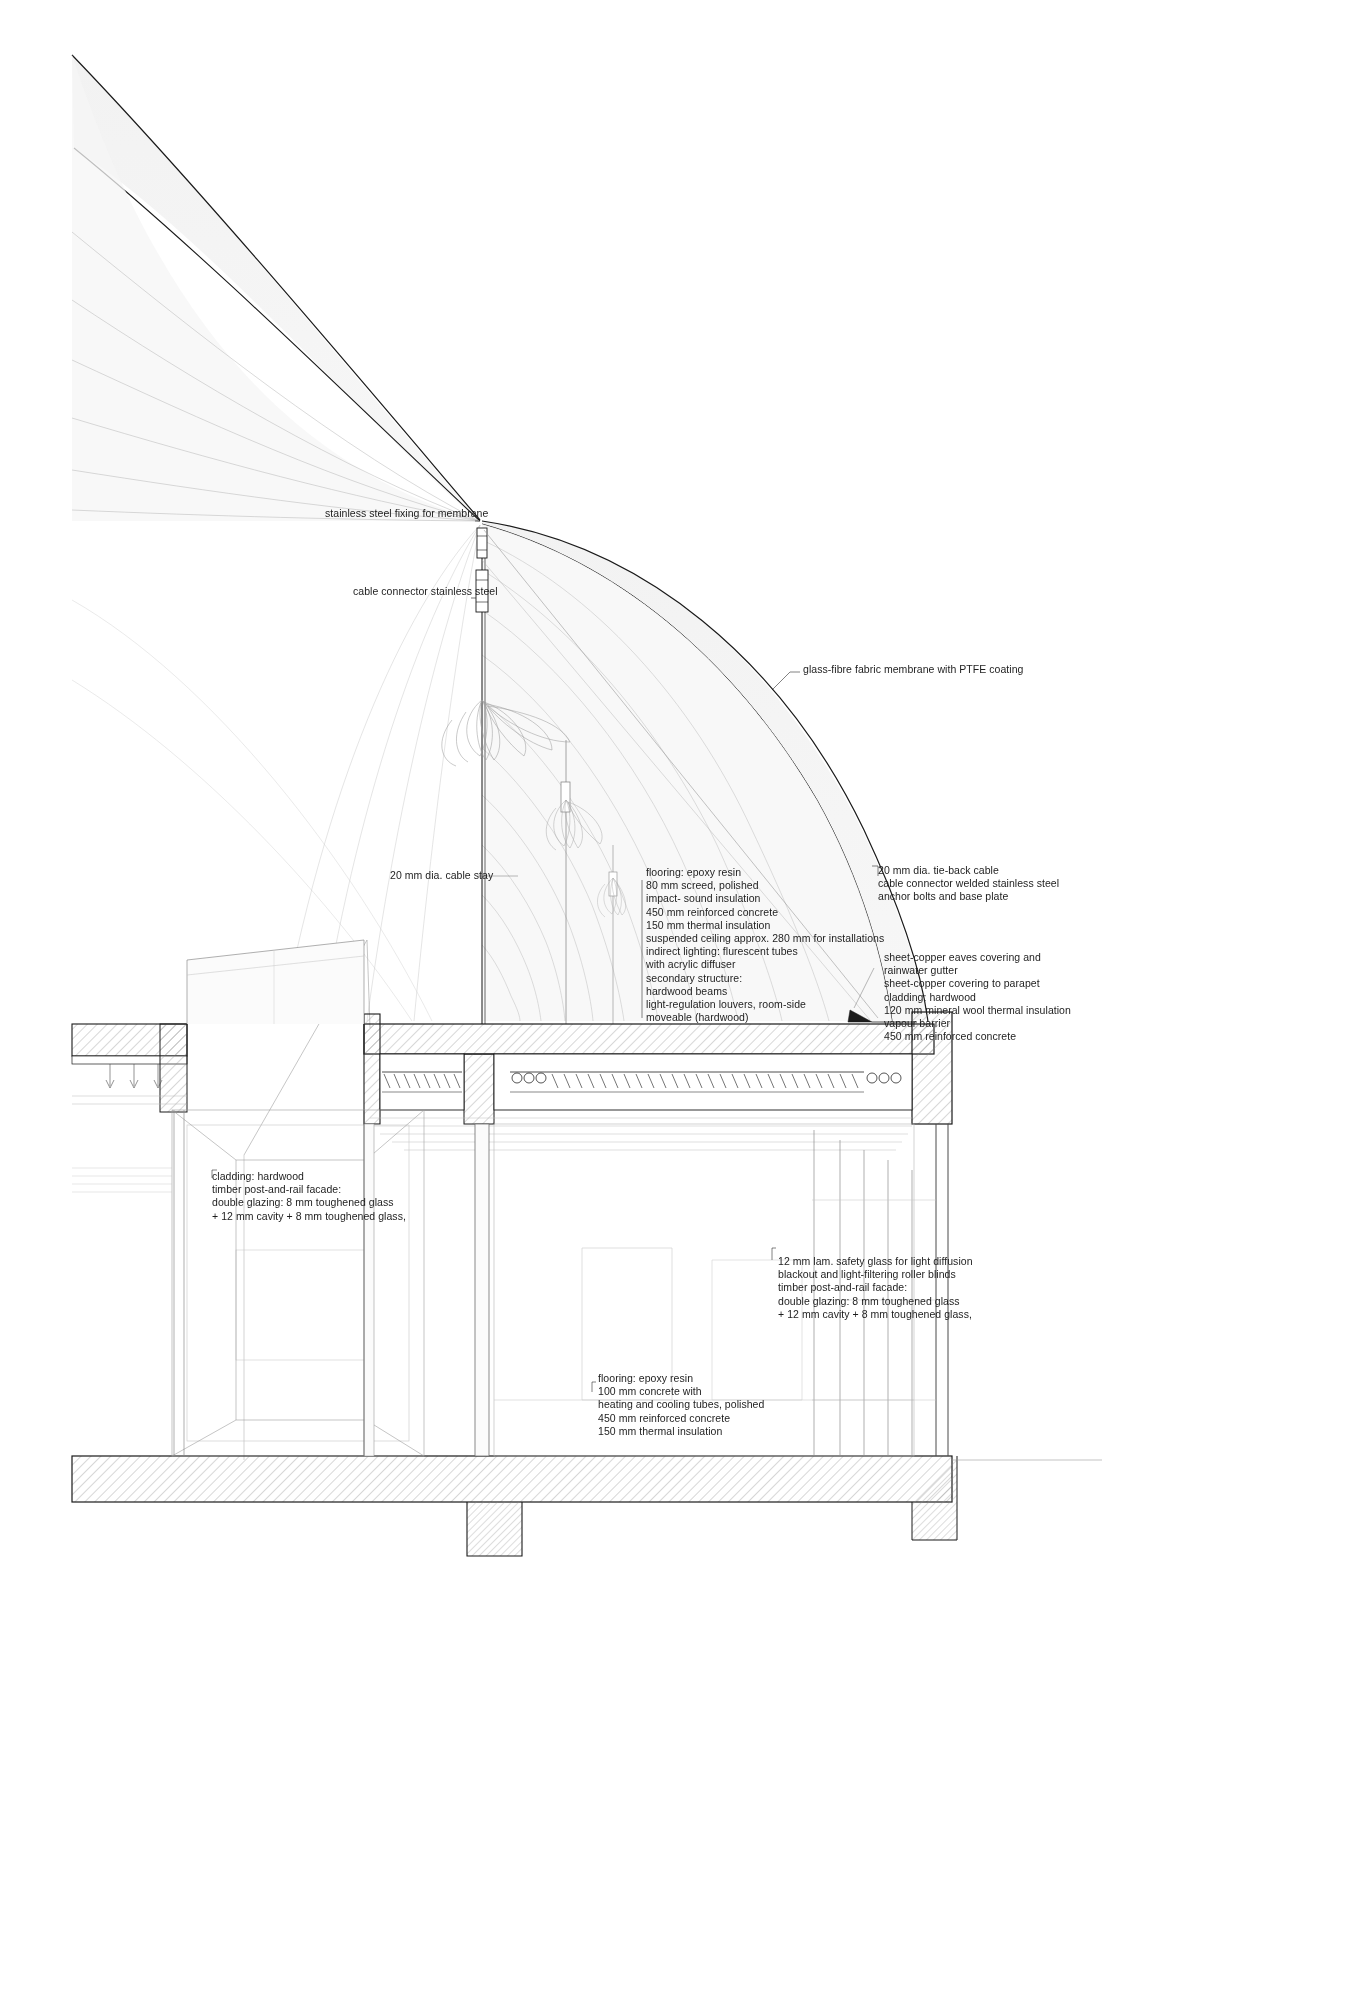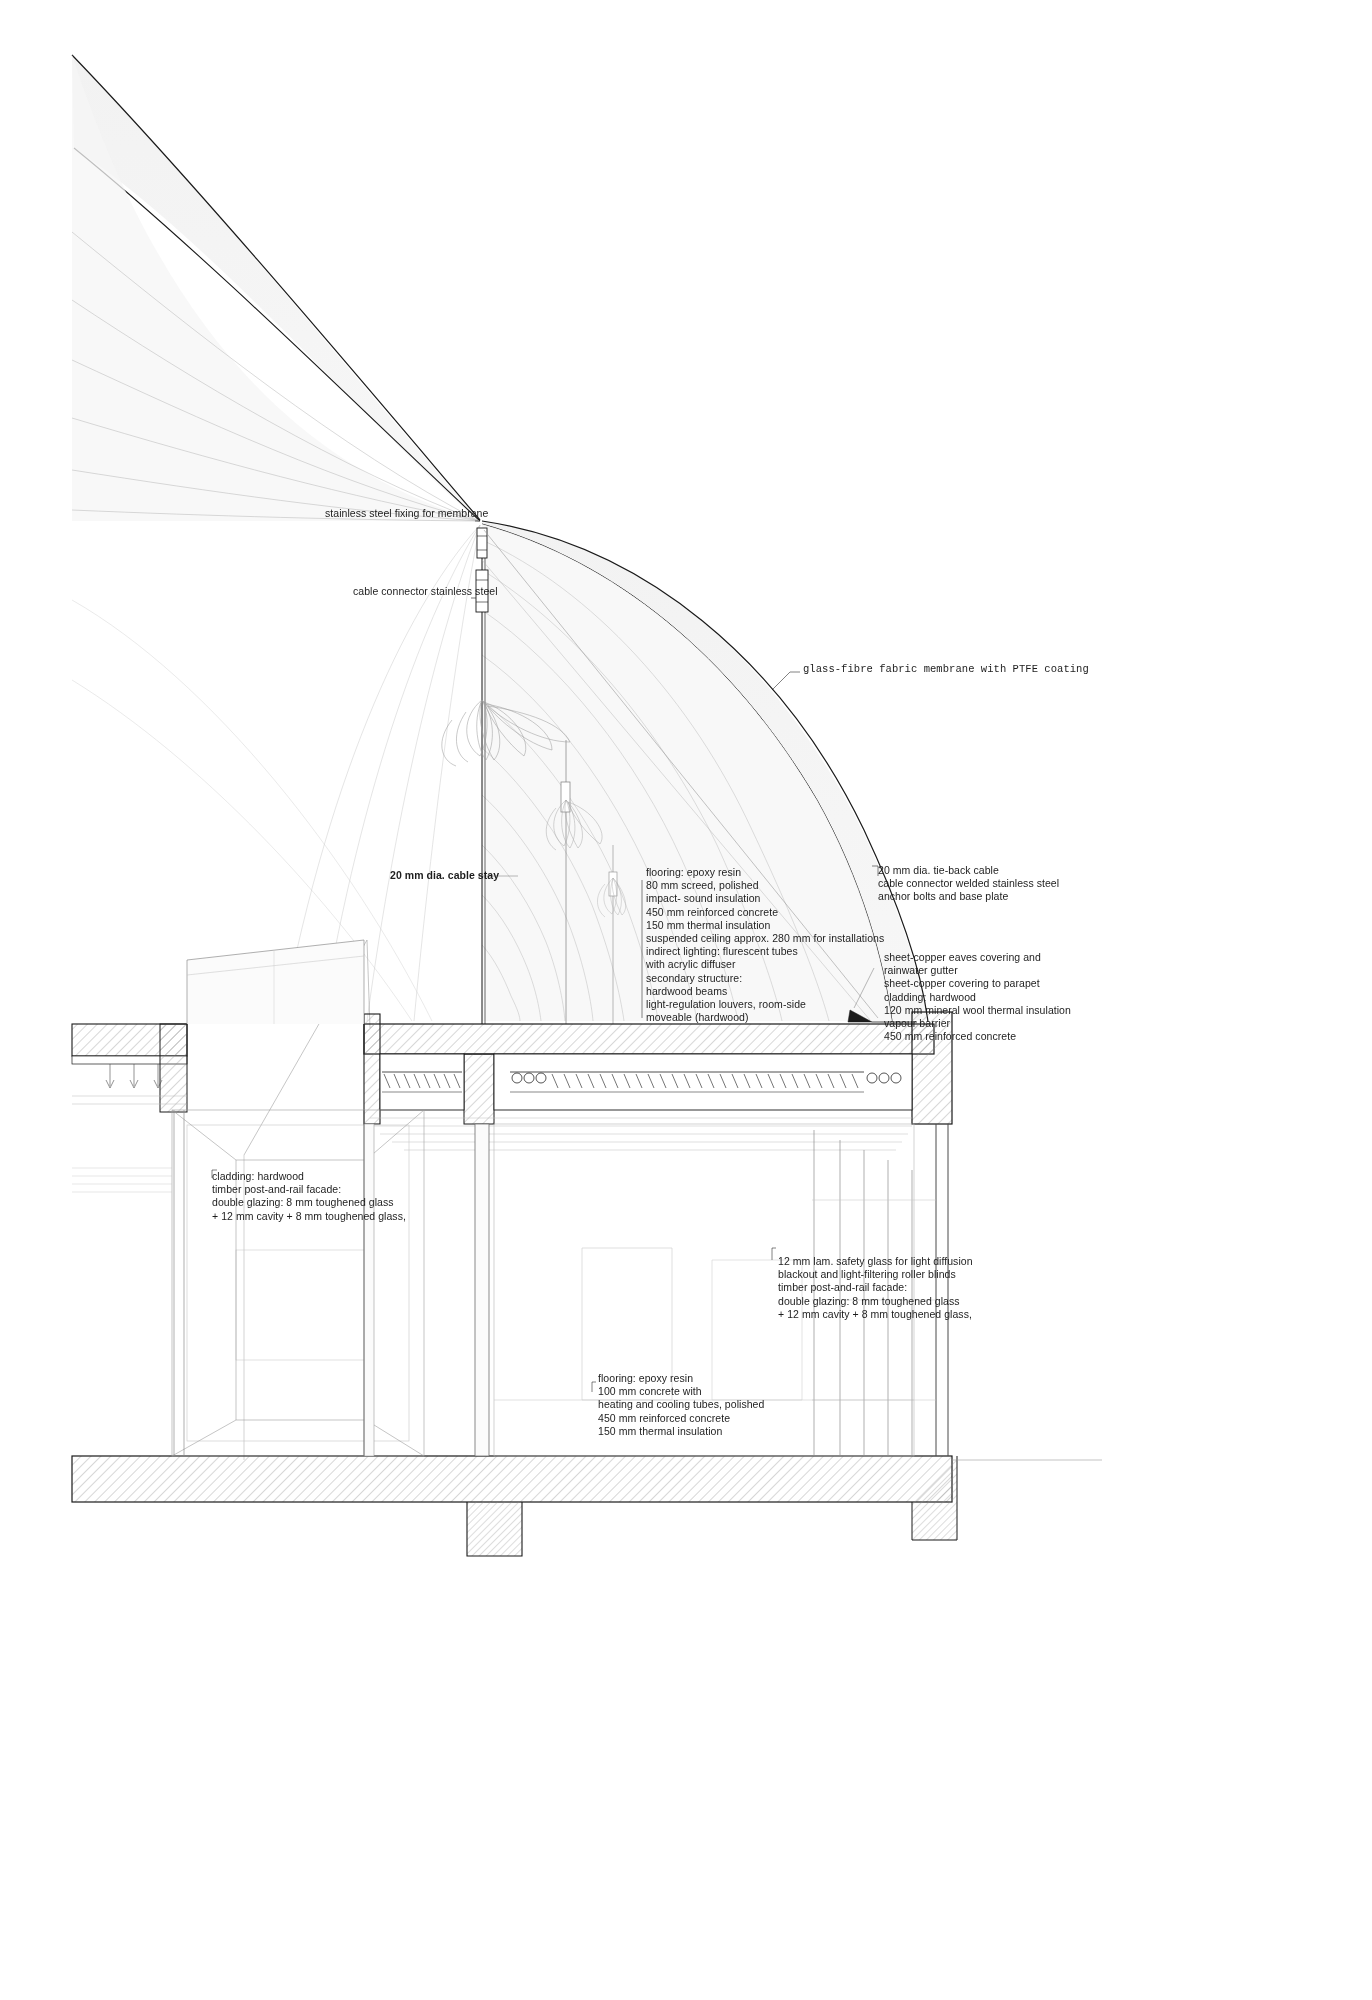--- a/index.html
+++ b/index.html
@@ -294,23 +294,23 @@
       <path d="M 764,1248 L 760,1248 L 760,1260"></path>
       <path d="M 584,1382 L 580,1382 L 580,1392"></path>
       <path d="M 842,1008 L 862,968" stroke="#7d7d7d"></path>
     </g>
   </svg>
 
   <div class="anno" style="left:313px; top:507px;">stainless steel fixing for membrane</div>
 
   <div class="anno" style="left:327px; top:585px;margin-left:14px;">cable connector stainless steel</div>
 
-  <div class="anno" style="left:791px; top:663px;font-family:Liberation Mono, monospace;">glass-fibre fabric membrane with PTFE coating</div>
-
-  <div class="anno" style="left:378px; top:869px;font-weight:bold;">20 mm dia. cable stay</div>
+  <div class="anno" style="left:791px; top:663px;">glass-fibre fabric membrane with PTFE coating</div>
+
+  <div class="anno" style="left:378px; top:869px;">20 mm dia. cable stay</div>
 
   <div class="anno" style="left:634px; top:866px;">flooring: epoxy resin
 80 mm screed, polished
 impact- sound insulation
 450 mm reinforced concrete
 150 mm thermal insulation
 suspended ceiling approx. 280 mm for installations
 indirect lighting: flurescent tubes
 with acrylic diffuser
 secondary structure:

